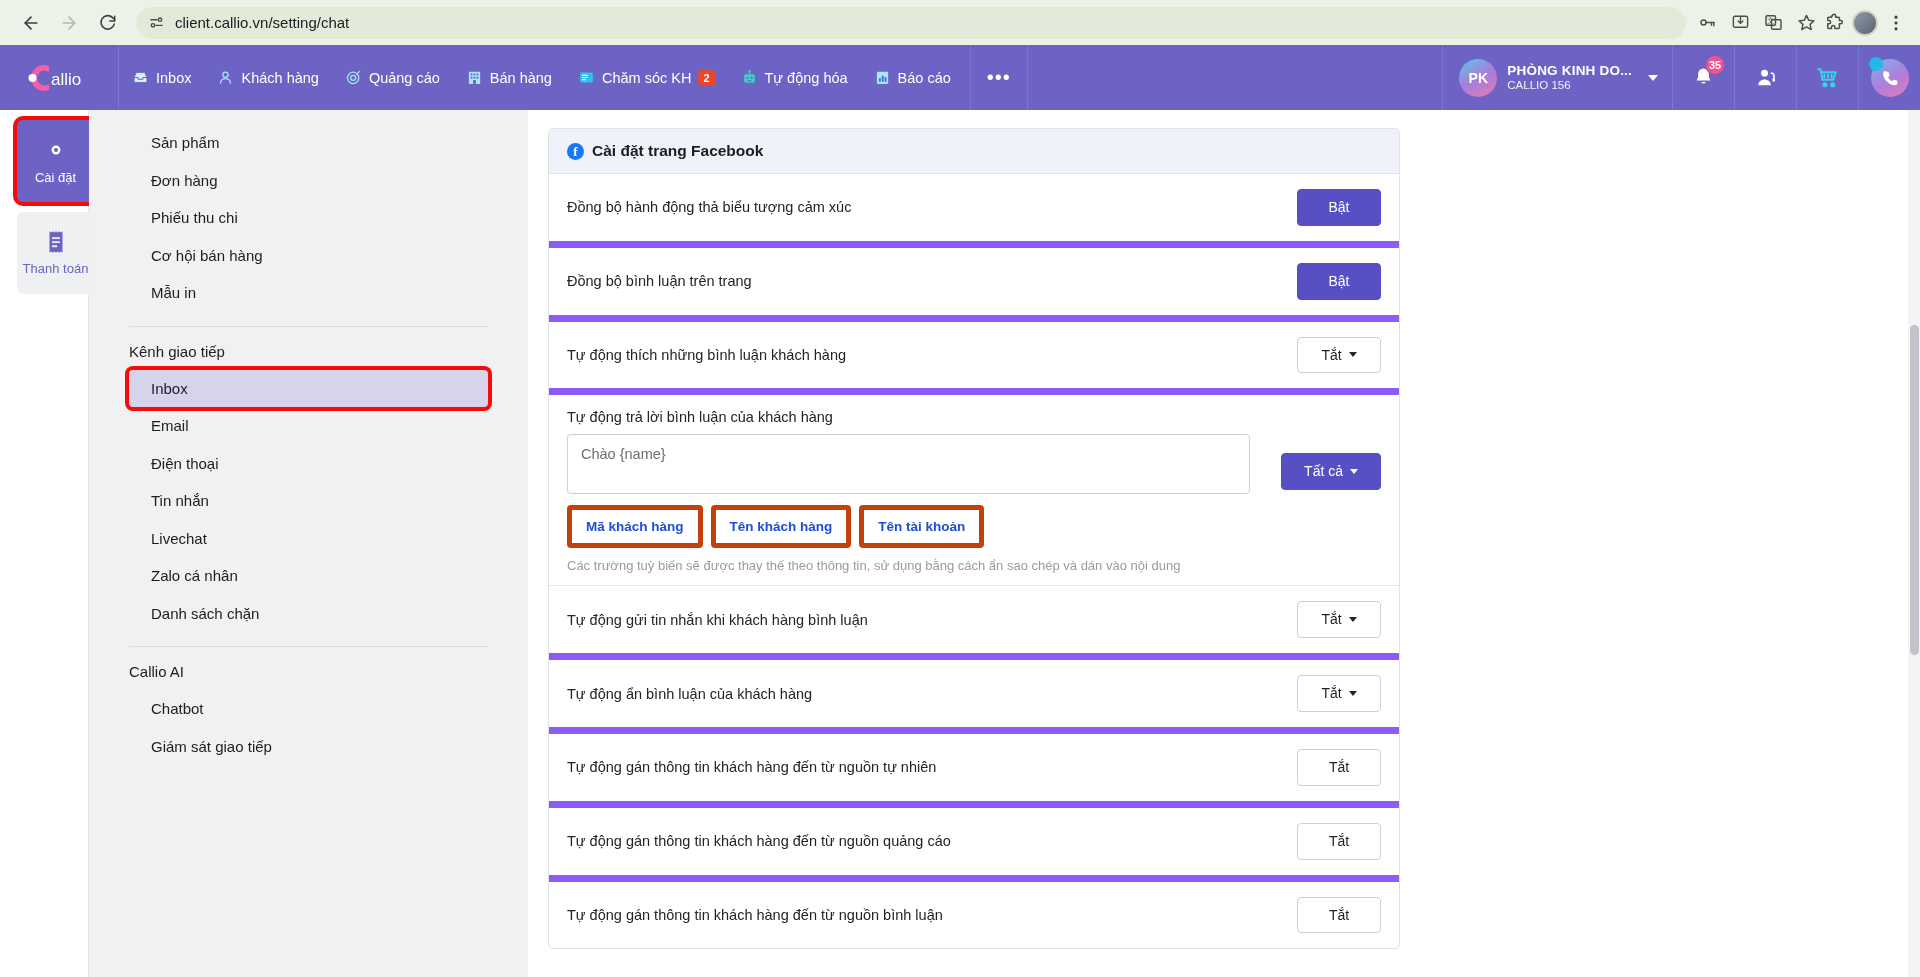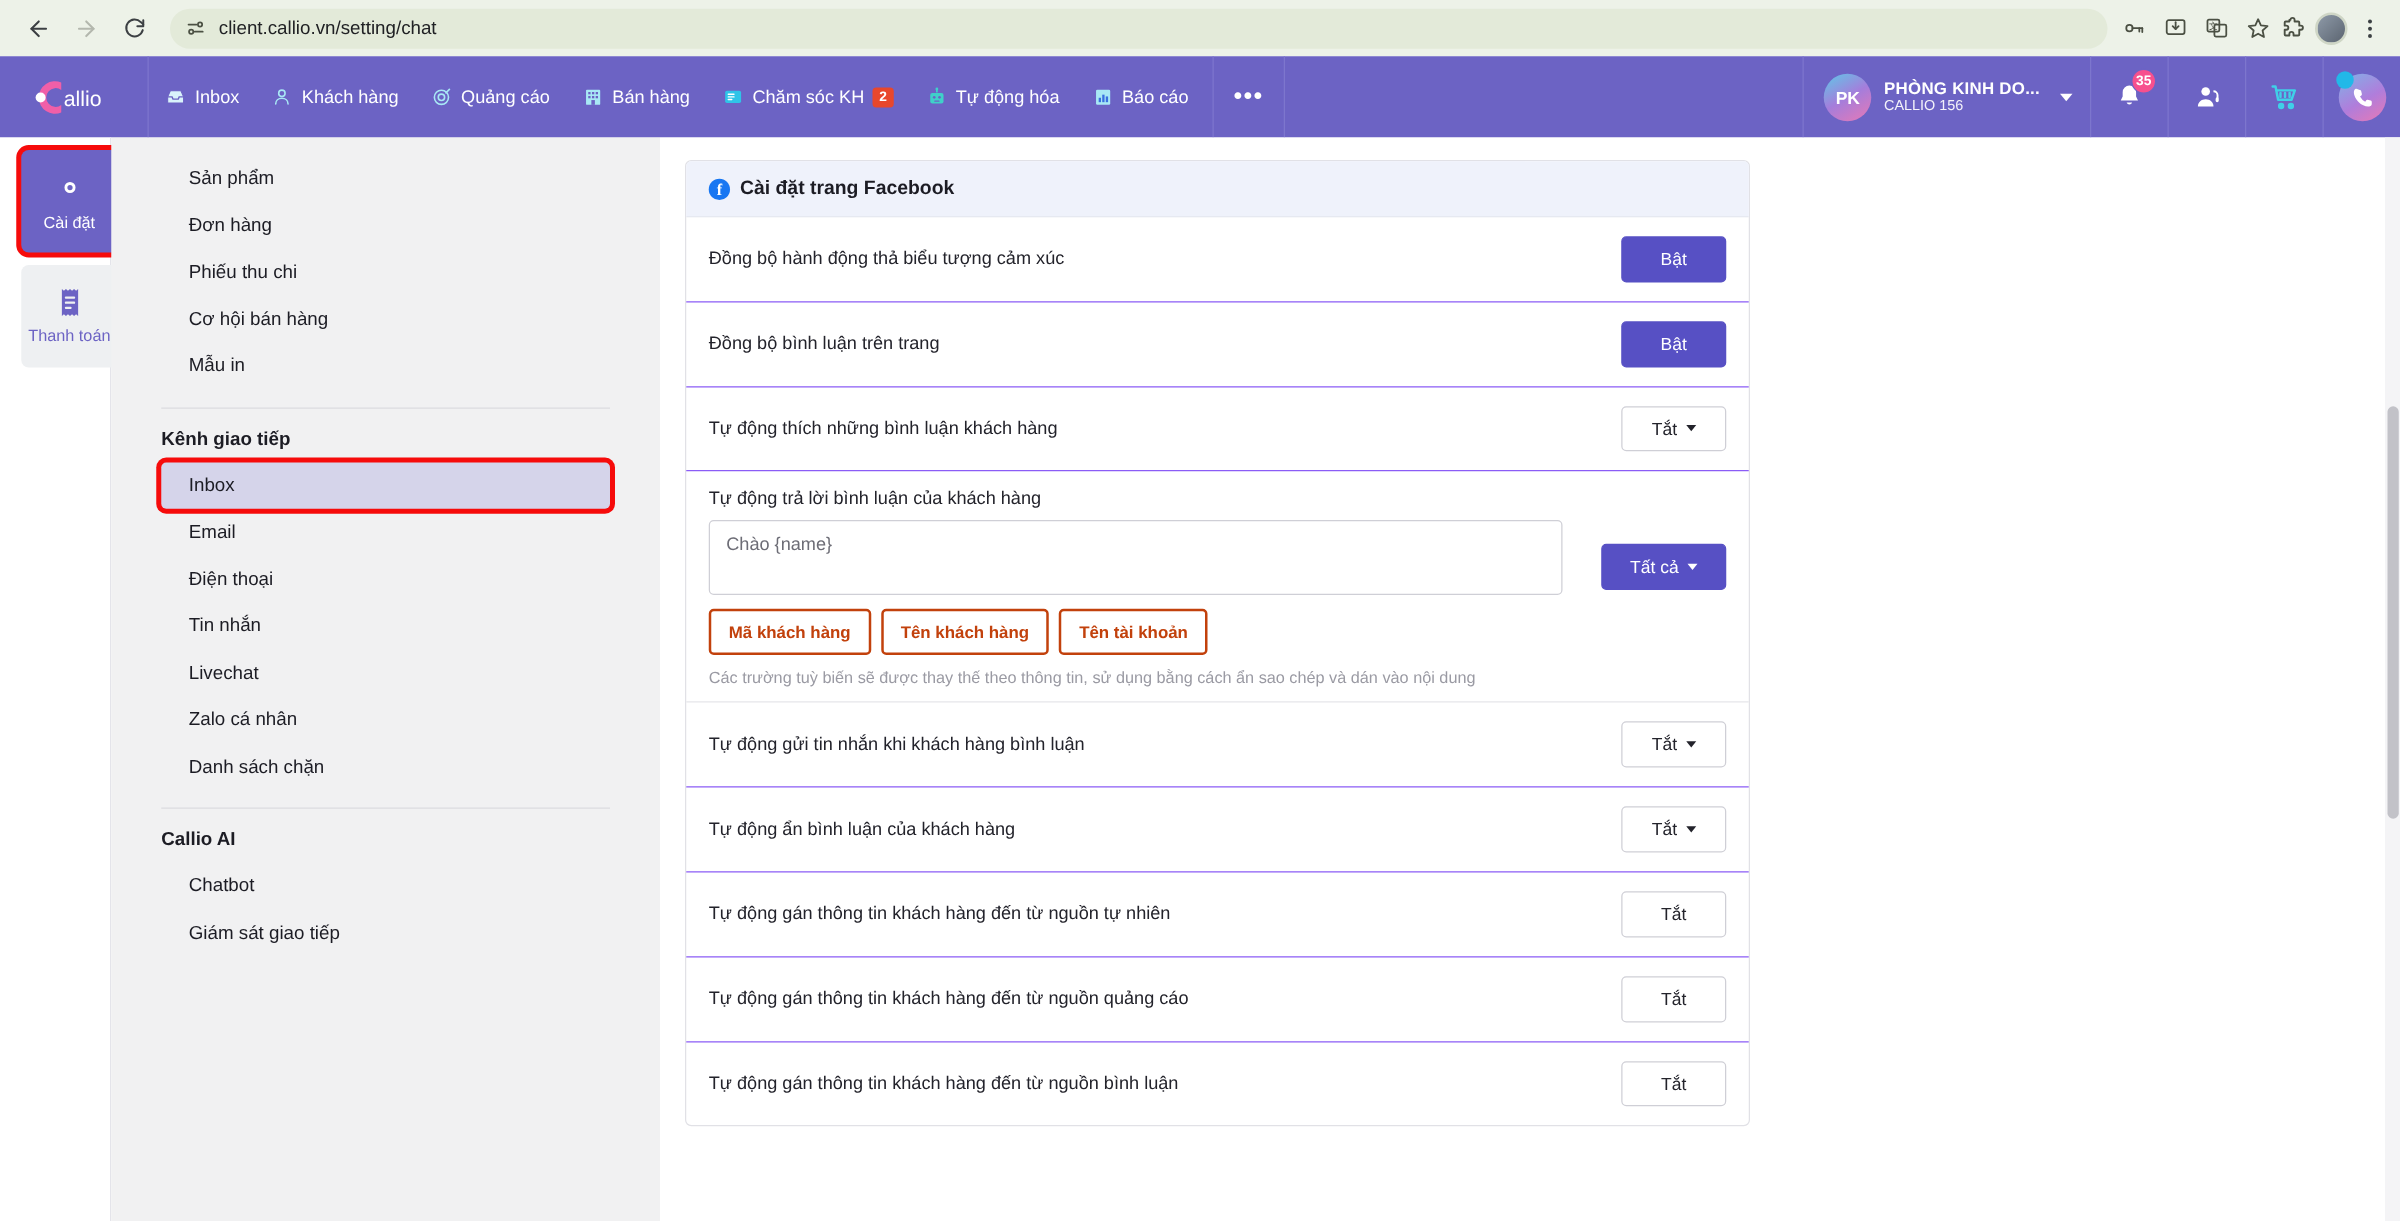--- a/index.html
+++ b/index.html
@@ -194,21 +194,21 @@
     line-height: 1.3;
   }
   .nav-link.selected {
     background: #d5d4ea;
     box-shadow: 0 0 0 4px #f60b0b;
     position: relative;
   }
   .nav-sep { height: 1px; background: #dcdcdf; margin: 14px 0 10px 0; }
   .nav-group-title {
     font-size: 15px;
-    font-weight: bold;
+    font-weight: normal;
     color: #1c1c24;
     padding: 6px 0 10px 0;
   }
 
   
   .main-col {
     flex: 1;
     background: #fff;
     padding: 18px 0 0 20px;
     overflow: hidden;
@@ -232,21 +232,21 @@
     width: 17px; height: 17px; border-radius: 50%;
     background: #1877f2;
     display: flex; align-items: center; justify-content: center;
     color: #fff; font-weight: bold; font-size: 13px;
     font-family: "Liberation Serif", serif;
     line-height: 1;
   }
   .row {
     display: flex; align-items: center; justify-content: space-between;
     padding: 15px 18px;
-    border-bottom: 1px solid #8b5cf6;
+    border-bottom: 7px solid #8b5cf6;
     gap: 16px;
     min-height: 58px;
   }
   .row:last-child { border-bottom: none; }
   .row-label { font-size: 14.5px; color: #23232b; }
   .row-right { flex: none; display: flex; align-items: center; }
 
   .btn {
     font-size: 14px;
     border-radius: 4px;
@@ -275,26 +275,26 @@
     padding: 11px 13px;
     font-size: 14.5px;
     color: #6d6d76;
     font-family: "Liberation Sans", sans-serif;
     resize: none;
     display: block;
     background: #fff;
   }
   .chips { display: flex; gap: 8px; margin-top: 11px; }
   .chip {
-    border: 2px solid #c2410c;
+    border: 5px solid #c2410c;
     background: #fff;
     border-radius: 4px;
     font-size: 13.5px;
     font-weight: bold;
-    color: #c2410c;
+    color: #1d4ed8;
     padding: 9px 14px;
     white-space: nowrap;
   }
   .hint { font-size: 13px; color: #9a9aa3; margin-top: 10px; }
   .block-right { padding-top: 44px; }
   .page-sb {
     position: absolute;
     right: 0; top: 110px; width: 12px;
     height: calc(977px - 110px);
     background: #f4f4f6;

